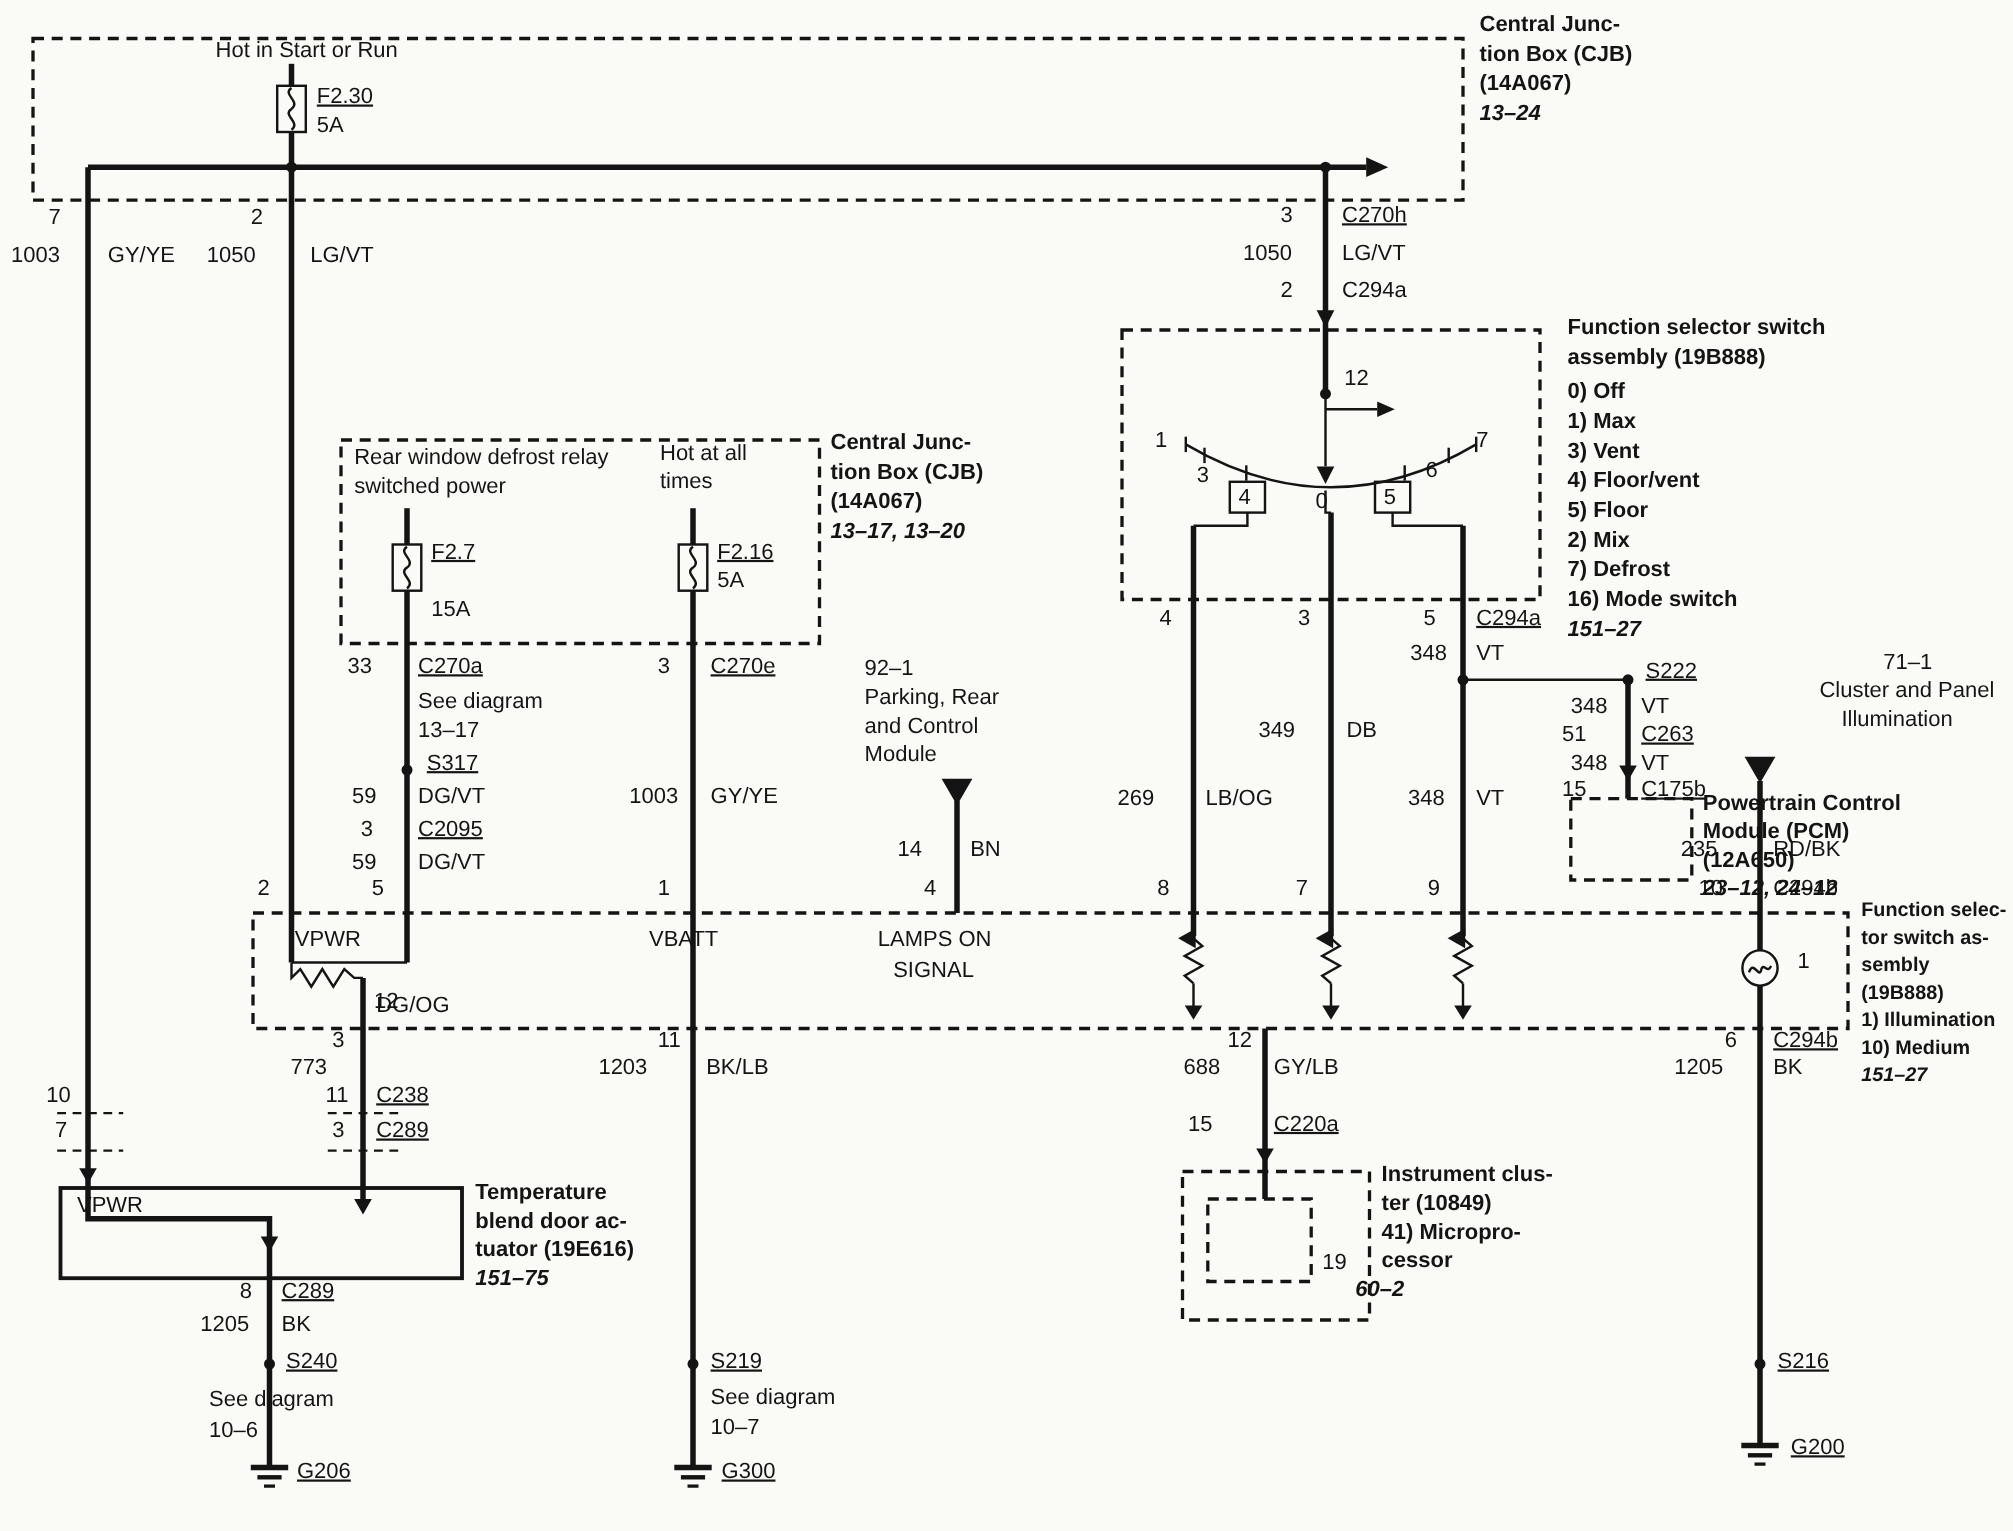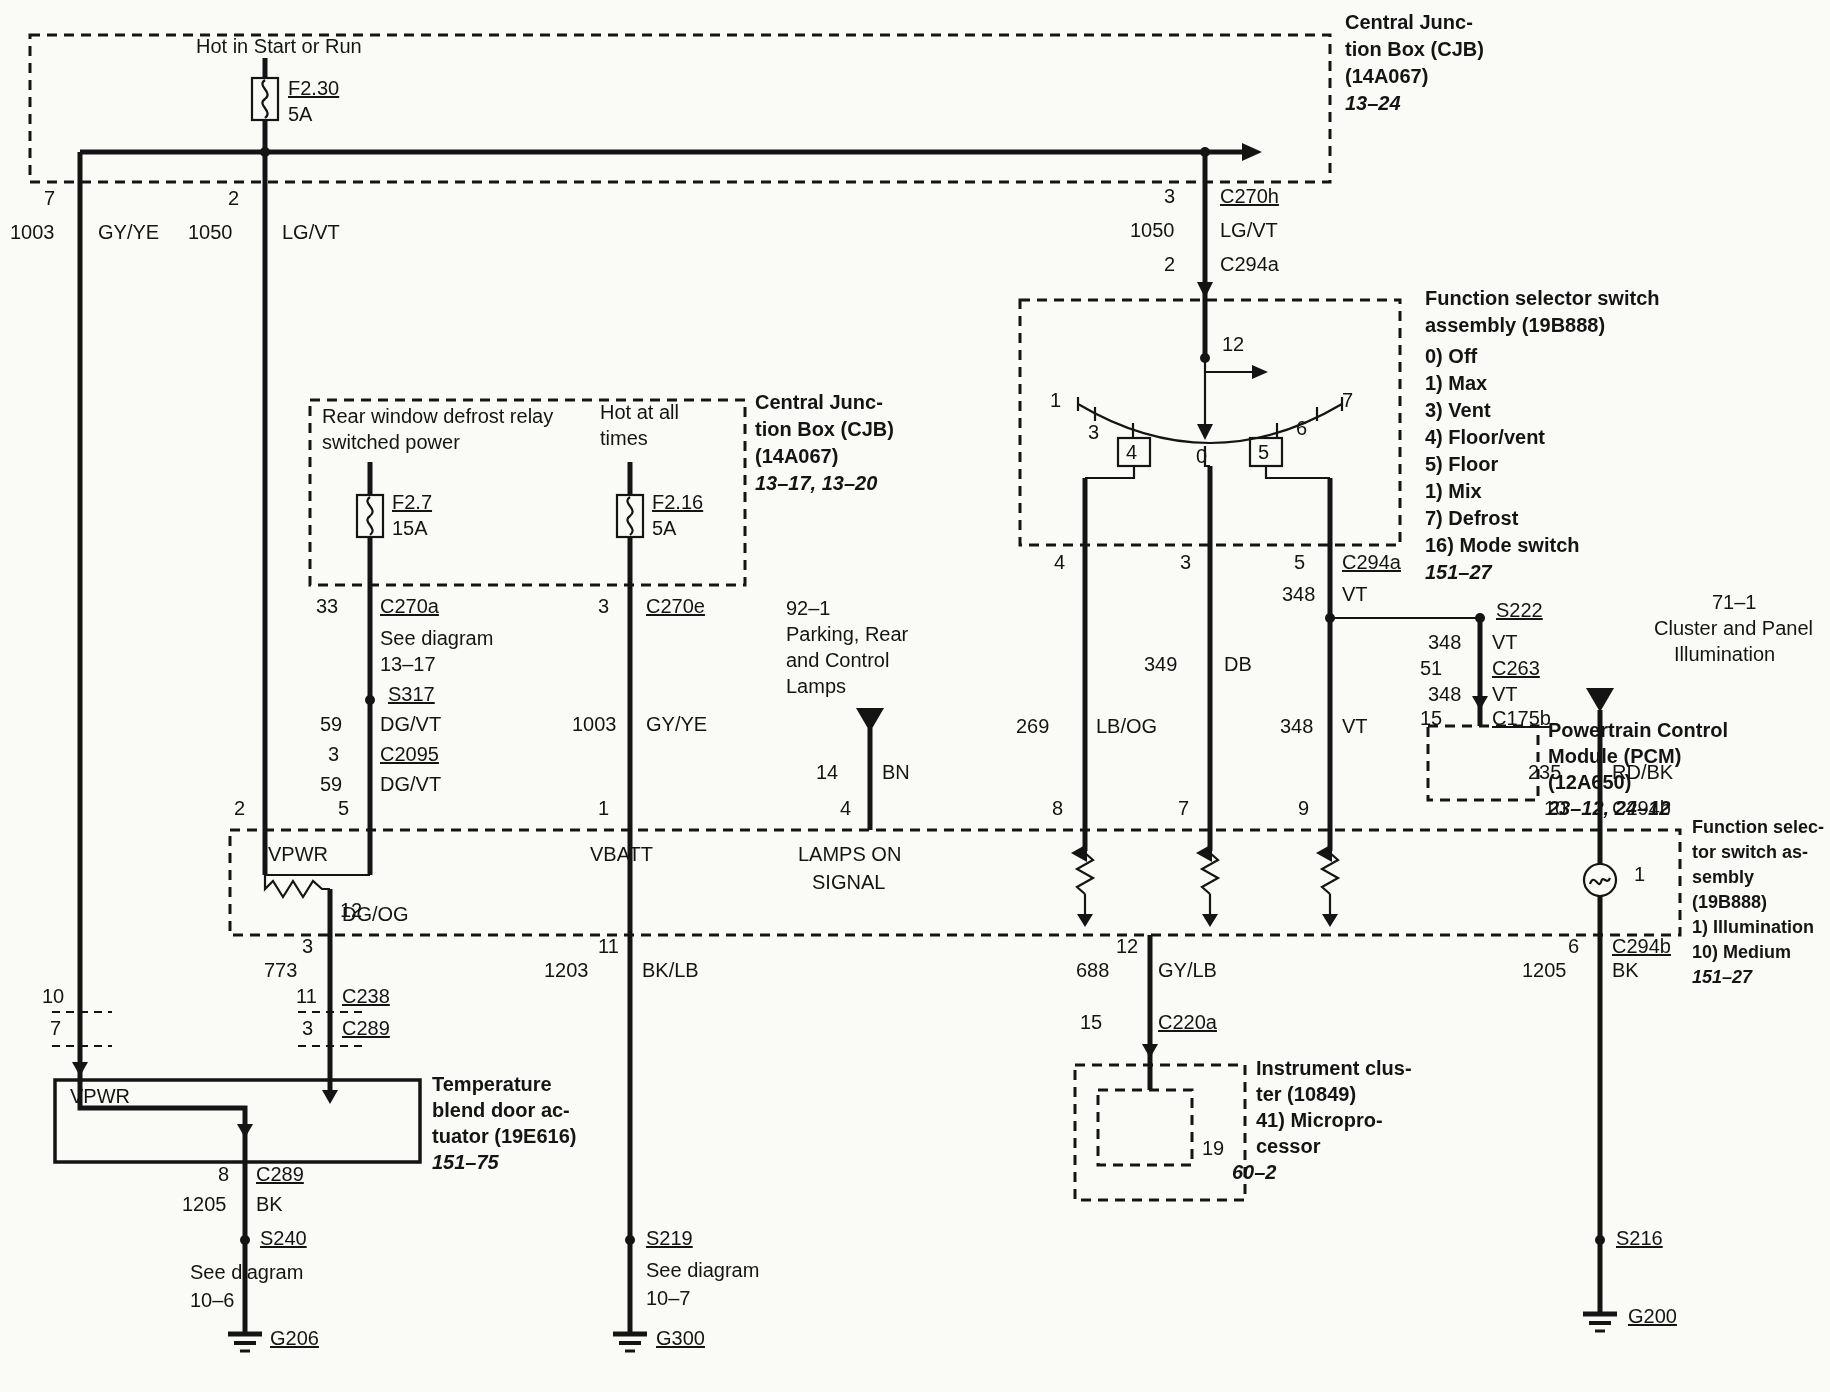--- a/index.html
+++ b/index.html
@@ -192,37 +192,37 @@
 <span class="lbl" style="left:1258px;top:442px">5</span>
 <span class="lbl" style="left:1296px;top:418px">6</span>
 <span class="lbl" style="left:1342px;top:390px">7</span>
 <span class="lbl b" style="left:1425px;top:288px">Function selector switch</span>
 <span class="lbl b" style="left:1425px;top:315px">assembly (19B888)</span>
 <span class="lbl b" style="left:1425px;top:346px">0)  Off</span>
 <span class="lbl b" style="left:1425px;top:373px">1)  Max</span>
 <span class="lbl b" style="left:1425px;top:400px">3)  Vent</span>
 <span class="lbl b" style="left:1425px;top:427px">4)  Floor/vent</span>
 <span class="lbl b" style="left:1425px;top:454px">5)  Floor</span>
-<span class="lbl b" style="left:1425px;top:481px">1)  Mix</span>
+<span class="lbl b" style="left:1425px;top:481px">2)  Mix</span>
 <span class="lbl b" style="left:1425px;top:508px">7)  Defrost</span>
 <span class="lbl b" style="left:1425px;top:535px">16) Mode switch</span>
 <span class="lbl b i" style="left:1425px;top:562px">151–27</span>
 <span class="lbl" style="left:1054px;top:552px">4</span>
 <span class="lbl" style="left:1180px;top:552px">3</span>
 <span class="lbl" style="left:1294px;top:552px">5</span>
 <span class="lbl u" style="left:1342px;top:552px">C294a</span>
 <span class="lbl" style="left:1282px;top:584px">348</span>
 <span class="lbl" style="left:1342px;top:584px">VT</span>
 
 <span class="lbl" style="left:322px;top:406px">Rear window defrost relay</span>
 <span class="lbl" style="left:322px;top:432px">switched power</span>
 <span class="lbl" style="left:600px;top:402px">Hot at all</span>
 <span class="lbl" style="left:600px;top:428px">times</span>
 <span class="lbl u" style="left:392px;top:492px">F2.7</span>
-<span class="lbl" style="left:392px;top:518px">15A</span>
+<span class="lbl" style="left:392px;top:544px">15A</span>
 <span class="lbl u" style="left:652px;top:492px">F2.16</span>
 <span class="lbl" style="left:652px;top:518px">5A</span>
 <span class="lbl b" style="left:755px;top:392px">Central Junc-</span>
 <span class="lbl b" style="left:755px;top:419px">tion Box (CJB)</span>
 <span class="lbl b" style="left:755px;top:446px">(14A067)</span>
 <span class="lbl b i" style="left:755px;top:473px">13–17, 13–20</span>
 
 <span class="lbl" style="left:316px;top:596px">33</span>
 <span class="lbl u" style="left:380px;top:596px">C270a</span>
 <span class="lbl" style="left:380px;top:628px">See diagram</span>
@@ -236,21 +236,21 @@
 <span class="lbl" style="left:380px;top:774px">DG/VT</span>
 
 <span class="lbl" style="left:598px;top:596px">3</span>
 <span class="lbl u" style="left:646px;top:596px">C270e</span>
 <span class="lbl" style="left:572px;top:714px">1003</span>
 <span class="lbl" style="left:646px;top:714px">GY/YE</span>
 
 <span class="lbl" style="left:786px;top:598px">92–1</span>
 <span class="lbl" style="left:786px;top:624px">Parking, Rear</span>
 <span class="lbl" style="left:786px;top:650px">and Control</span>
-<span class="lbl" style="left:786px;top:676px">Lamps</span>
+<span class="lbl" style="left:786px;top:676px">Module</span>
 <span class="lbl" style="left:816px;top:762px">14</span>
 <span class="lbl" style="left:882px;top:762px">BN</span>
 
 <span class="lbl" style="left:1144px;top:654px">349</span>
 <span class="lbl" style="left:1224px;top:654px">DB</span>
 <span class="lbl" style="left:1016px;top:716px">269</span>
 <span class="lbl" style="left:1096px;top:716px">LB/OG</span>
 <span class="lbl" style="left:1280px;top:716px">348</span>
 <span class="lbl" style="left:1342px;top:716px">VT</span>
 

